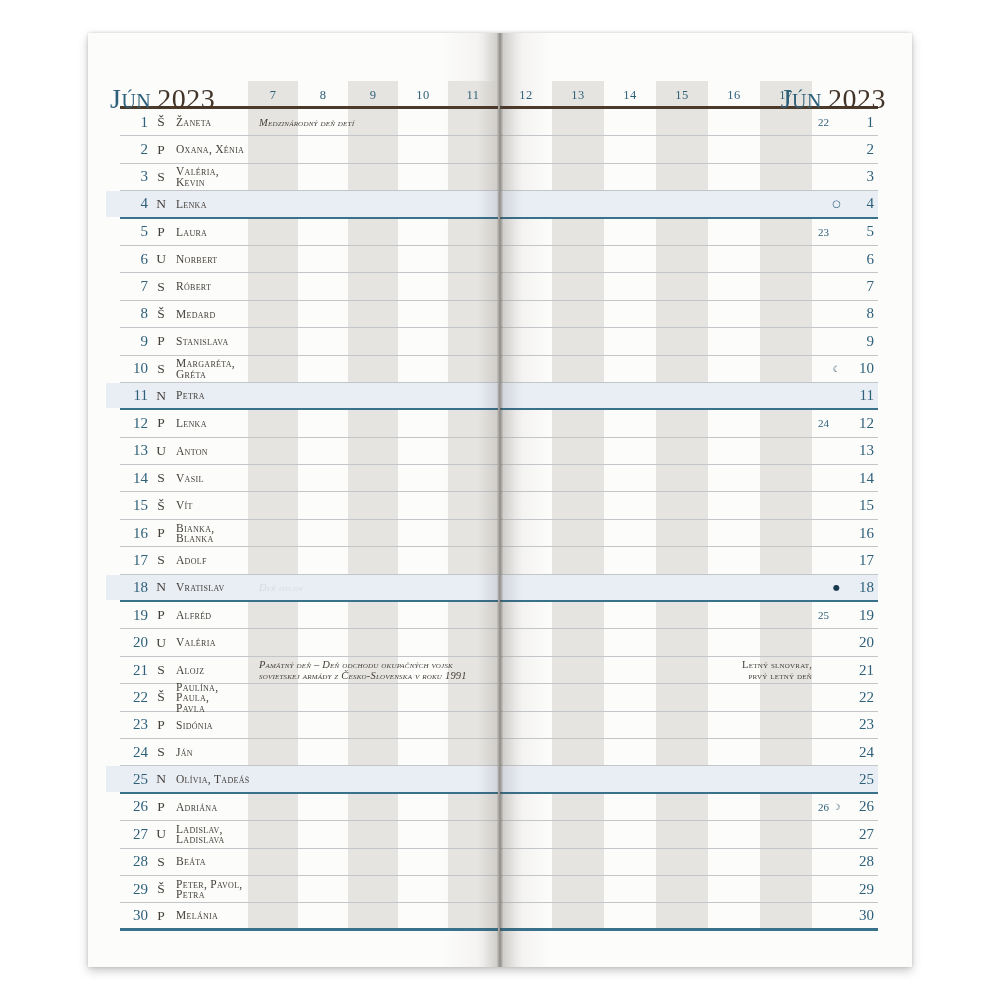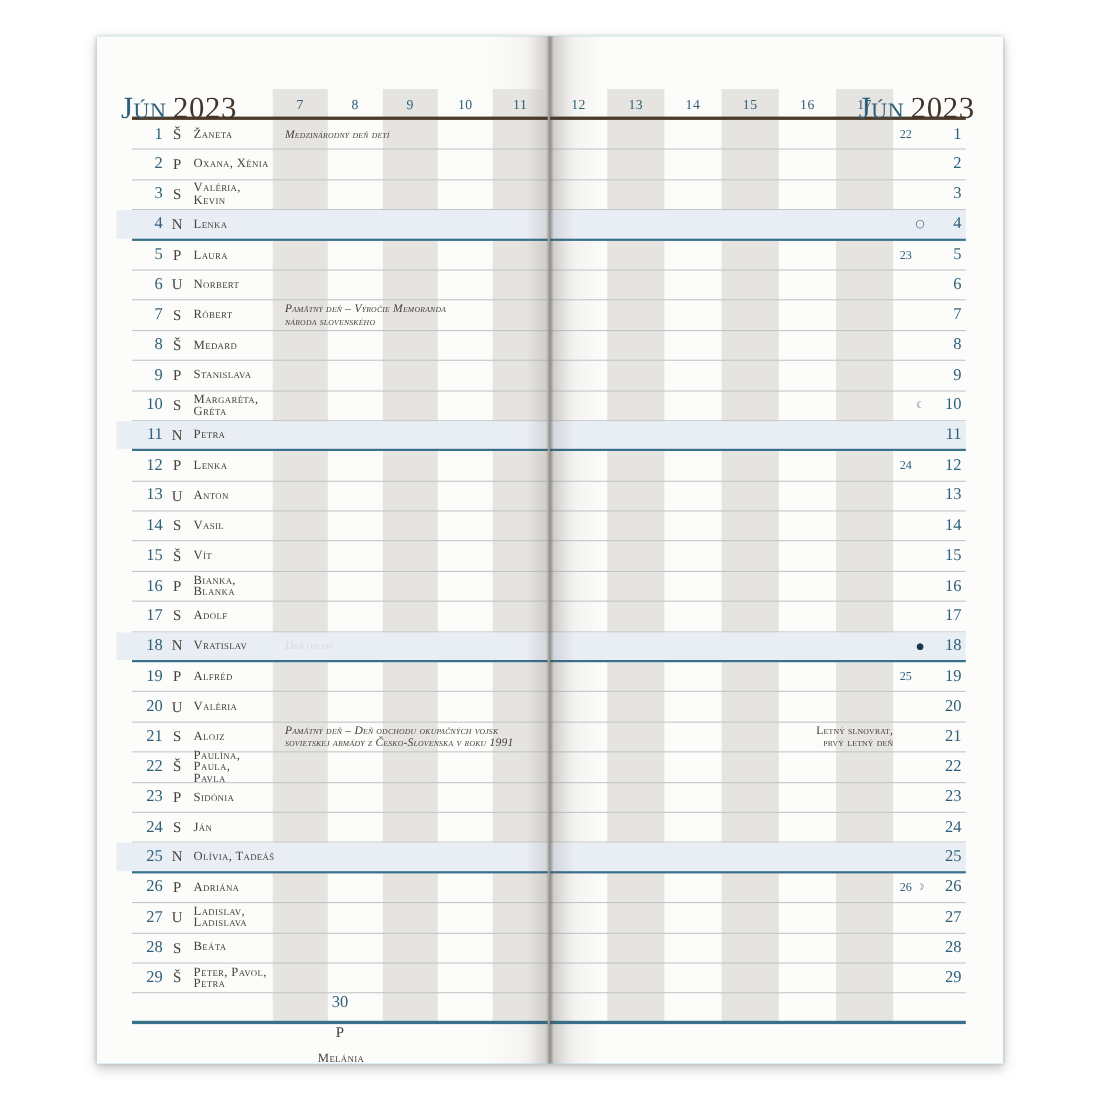--- a/index.html
+++ b/index.html
@@ -32,21 +32,21 @@
   }
   .hours{position:absolute;top:50px;left:0;right:0;height:24px;z-index:2;}
   .rows{position:absolute;top:73px;border-top:3px solid #4c3a2a;z-index:3;}
   .rows-l{left:32px;right:2px;}
   .rows-r{left:0;right:34px;}
   .row{
     height:27.4px;box-sizing:border-box;border-bottom:1px solid #c3c6c8;
     display:flex;align-items:center;position:relative;
   }
   .row.sunday{background:#e9edf4;border-bottom:2px solid #39708a;}
-  .row.last{border-bottom:3px solid #39708a;flex-direction:column;}
+  .row.last{border-bottom:3px solid #39708a;}
   .rows-l .row.sunday::before{
     content:"";position:absolute;left:-14px;top:0;width:14px;height:100%;background:#e9edf4;
   }
   .c-num{flex:0 0 28px;text-align:right;font-size:15px;color:#2e607a;}
   .c-wd{flex:0 0 26px;text-align:center;font-size:13.5px;color:#45403a;font-variant:small-caps;}
   .c-names{
     flex:0 0 76px;padding-left:2px;font-variant:small-caps;font-size:11.5px;line-height:10.5px;
     letter-spacing:.3px;color:#45403a;white-space:pre-line;
   }
   .c-holiday{
@@ -121,22 +121,20 @@
         <div class="row">
           <span class="c-num">6</span>
           <span class="c-wd">U</span>
           <span class="c-names">Norbert</span>
           <span class="c-holiday"></span>
         </div>
         <div class="row">
           <span class="c-num">7</span>
           <span class="c-wd">S</span>
           <span class="c-names">Róbert</span>
-          <span class="c-holiday">Pamätný deň – Výročie Memoranda
-národa slovenského</span>
         </div>
         <div class="row">
           <span class="c-num">8</span>
           <span class="c-wd">Š</span>
           <span class="c-names">Medard</span>
           <span class="c-holiday"></span>
         </div>
         <div class="row">
           <span class="c-num">9</span>
           <span class="c-wd">P</span>

